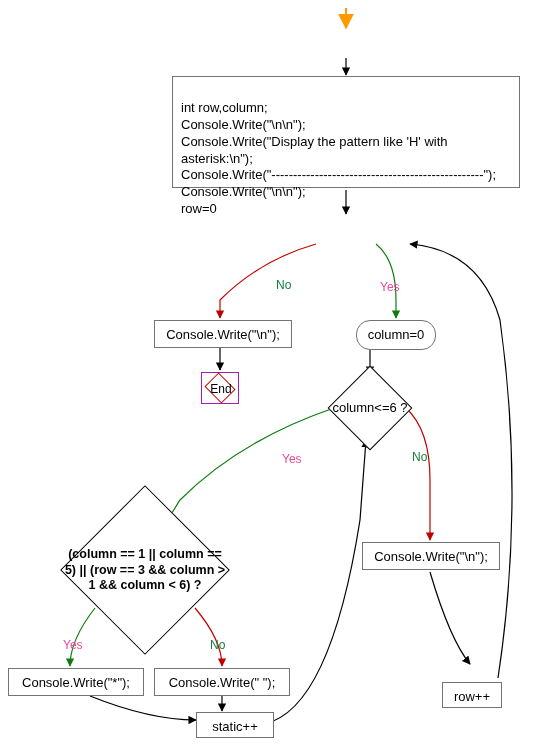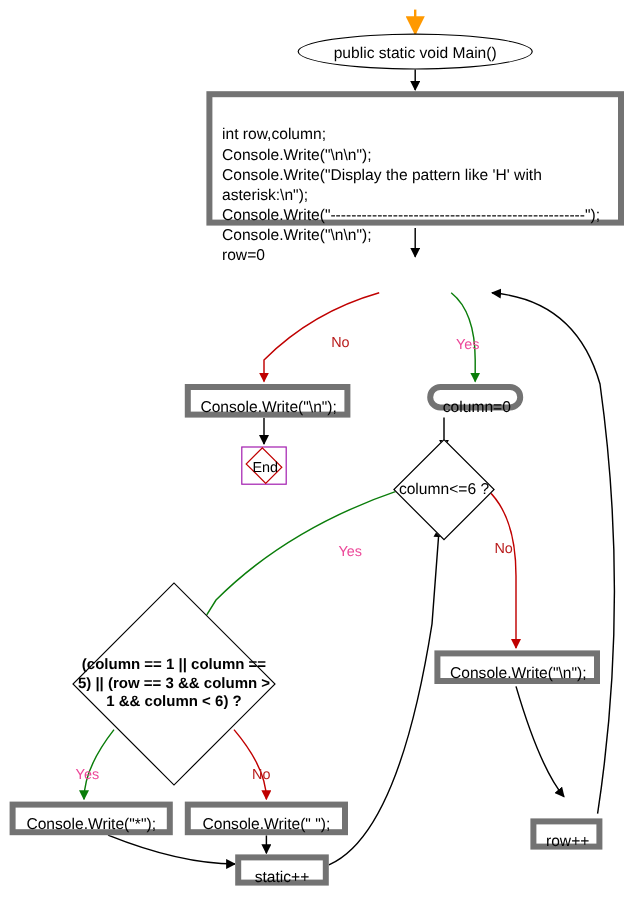--- a/index.html
+++ b/index.html
@@ -17,21 +17,21 @@
     width: 537px;
     height: 753px;
   }
   .node {
     position: absolute;
     background: #fff;
     text-align: center;
     box-sizing: border-box;
   }
   .rect {
-    border: 5px solid #737373;
+    border: 1px solid #737373;
     padding: 6px 8px;
     line-height: 1.3;
     font-size: 13px;
   }
   .process {
     text-align: left;
   }
   .ellipse {
     border: 1px solid #000;
     border-radius: 50%;
@@ -60,21 +60,21 @@
     width: 140%;
     line-height: 1.25;
     font-size: 13px;
   }
   .edge-label {
     position: absolute;
     font-size: 12px;
     background: transparent;
   }
   .yes { color: #ec4899; }
-  .no  { color: #b91c1c; }
+  .no  { color: #15803d; }
   svg.arrows {
     position: absolute;
     left: 0; top: 0;
     width: 537px; height: 753px;
     pointer-events: none;
   }
   .end-outer {
     position: absolute;
     border: 1px solid #a21caf;
     width: 38px; height: 32px;
@@ -145,44 +145,41 @@
 
     <path d="M264,724 Q330,710 360,520 L366,440" fill="none" stroke="#000" stroke-width="1.2" marker-end="url(#arr-black)"></path>
 
     <path d="M406,408 Q430,430 430,480 L430,540" fill="none" stroke="#c00000" stroke-width="1.2" marker-end="url(#arr-red)"></path>
 
     <path d="M430,572 Q450,640 470,664" fill="none" stroke="#000" stroke-width="1.2" marker-end="url(#arr-black)"></path>
 
     <path d="M498,678 Q525,500 500,320 Q480,250 410,244" fill="none" stroke="#000" stroke-width="1.2" marker-end="url(#arr-black)"></path>
   </svg>
 
-  <div class="node ellipse" style="left:248px; top:28px; width:196px; height:30px;">
-    <span>public static void Main()</span>
-  </div>
 
   <div class="node rect process" style="left:172px; top:76px; width:348px; height:112px; white-space:pre-line;">
     <span>int row,column;
 Console.Write("\n\n");
 Console.Write("Display the pattern like 'H' with asterisk:\n");
 Console.Write("-------------------------------------------------");
 Console.Write("\n\n");
 row=0</span>
   </div>
 
 
   <div class="node rect" style="left:154px; top:320px; width:138px; height:28px;">
     <span>Console.Write("\n");</span>
   </div>
 
   <div class="end-outer" style="left:201px; top:372px;">
     <div class="end-inner"></div>
     <div class="end-label">End</div>
   </div>
 
-  <div class="node rect" style="left:356px; top:320px; width:80px; height:20px;border-radius:14px;">
+  <div class="node rect" style="left:356px; top:320px; width:80px; height:30px;border-radius:14px;">
     <span>column=0</span>
   </div>
 
   <div class="diamond-wrap" style="left:340px; top:378px; width:60px; height:60px;">
     <div class="diamond"></div>
     <div class="diamond-label">column&lt;=6 ?</div>
   </div>
 
   <div class="diamond-wrap" style="left:85px; top:510px; width:120px; height:120px;">
     <div class="diamond"></div>

